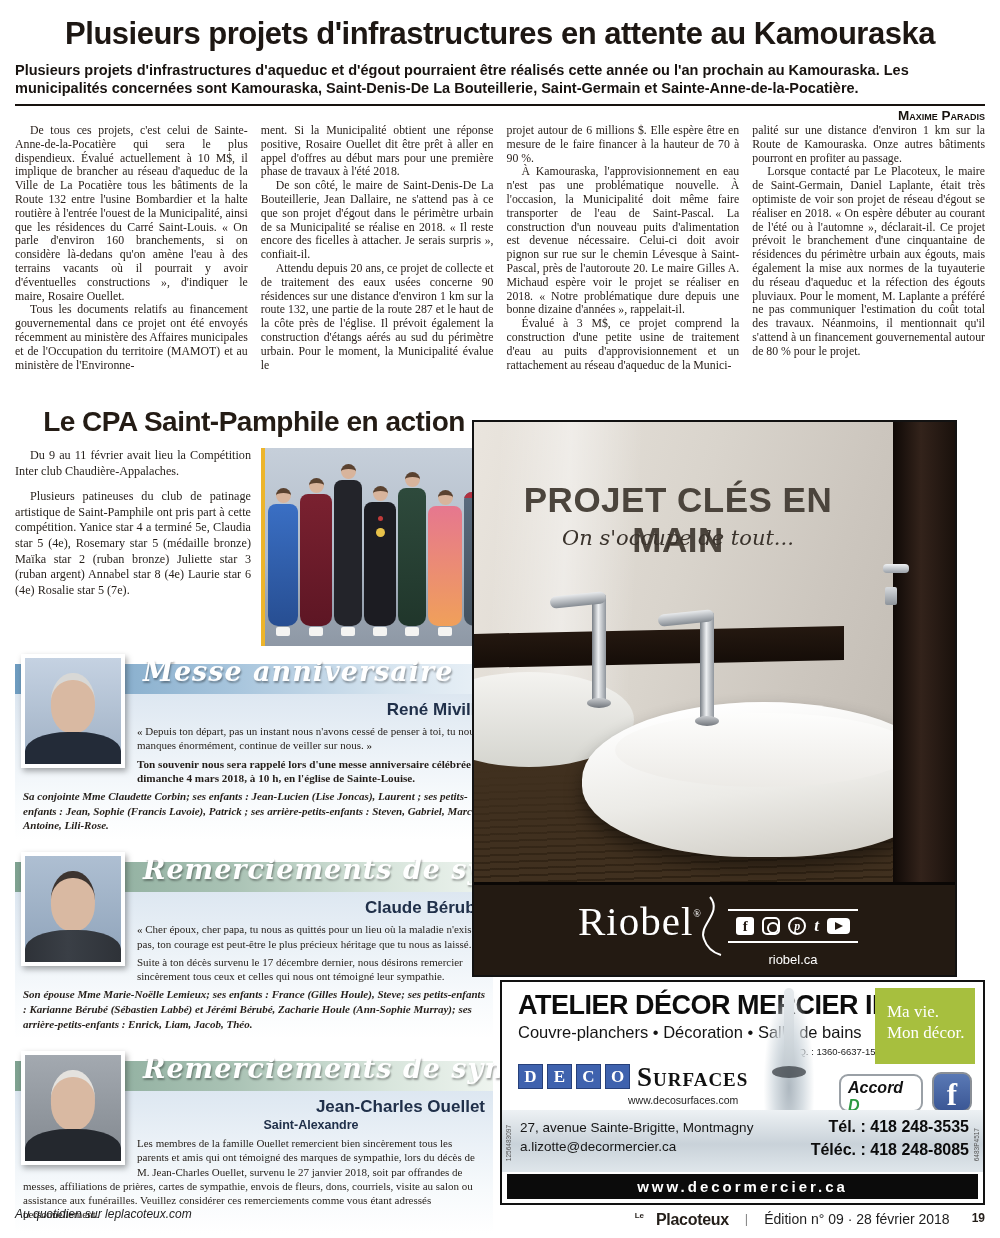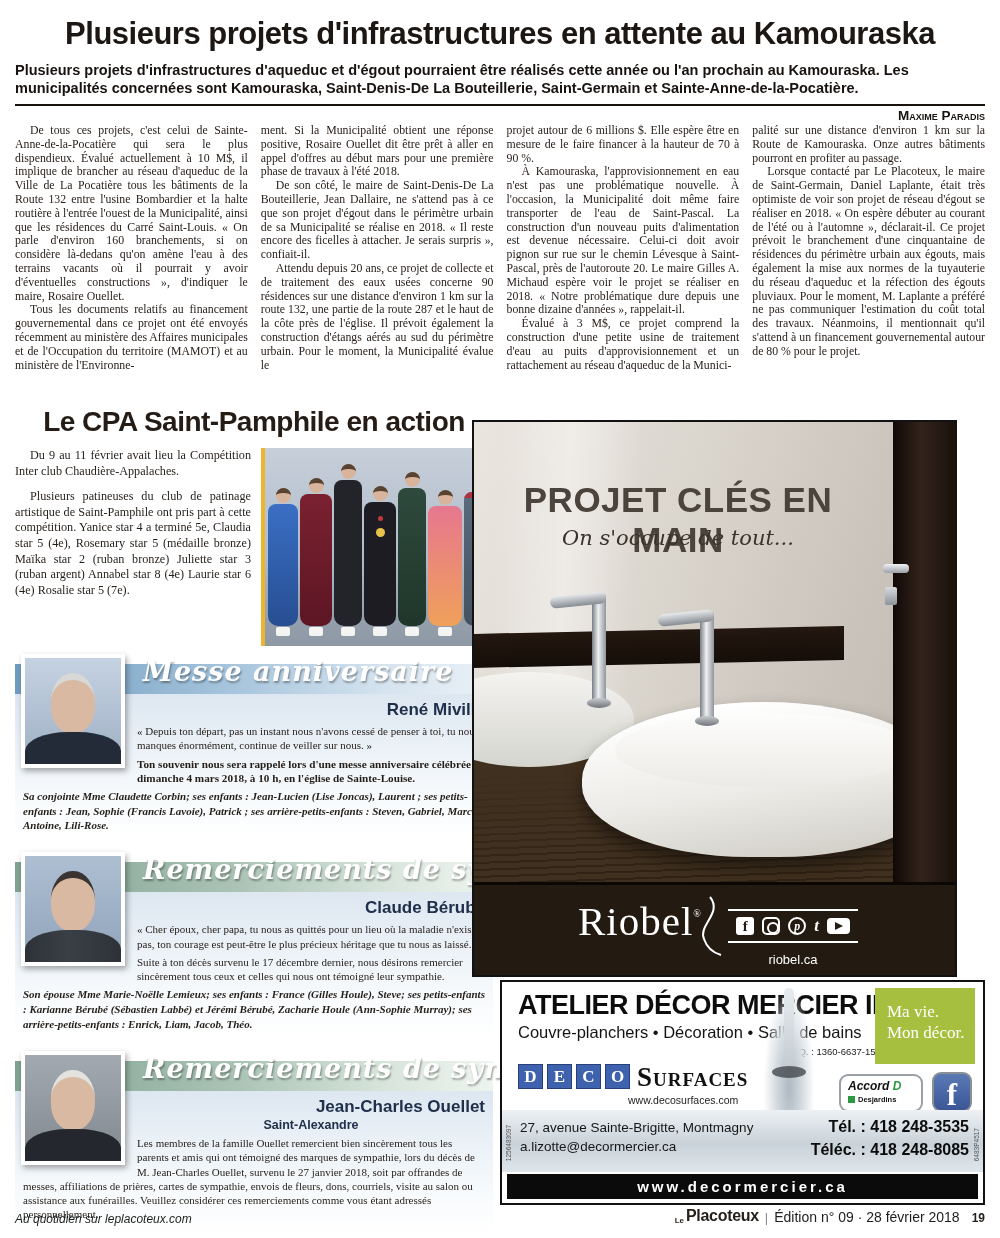--- a/index.html
+++ b/index.html
@@ -191,21 +191,21 @@
   .d-drop::before { content:""; position:absolute; left:20px; top:0; width:10px; height:80px;
     background:linear-gradient(#e7ebee,#c3ccd2); border-radius:5px; }
   .d-drop::after { content:""; position:absolute; left:8px; top:78px; width:34px; height:12px;
     border-radius:50%; background:#3a3f44; opacity:.75; }
   .d-green { position:absolute; right:8px; top:6px; width:100px; height:76px; background:#a7bf3e;
     color:#fff; font-family:"Liberation Serif", serif; font-size:17px; line-height:1.25;
     padding:13px 0 0 12px; }
   .d-accord { position:absolute; right:60px; top:92px; width:84px; height:38px; background:#fff;
     border:2px solid #9aa0a6; border-radius:9px; padding:3px 7px; }
   .accord-line { font-family:"Liberation Sans", sans-serif; font-style:italic; font-weight:bold;
-    font-size:12px; color:#111; }
+    font-size:16px; color:#111; }
   .accord-line .gd { color:#2c9940; }
   .desj { display:flex; align-items:center; gap:3px; font-family:Liberation Sans, sans-serif;
     font-weight:bold; font-size:7.5px; color:#111; margin-top:2px; }
   .desj::before { content:""; width:7px; height:7px; background:#2c9940; display:inline-block; }
   .d-fb { position:absolute; right:11px; top:90px; width:40px; height:40px;
     background:linear-gradient(#5a79b5,#3b5795); border:2px solid #8a8f96; border-radius:9px;
     color:#fff; font-family:"Liberation Serif", serif; font-weight:bold; font-size:31px;
     text-align:center; line-height:42px; }
   .d-strip { position:absolute; left:0; bottom:31px; width:100%; height:62px;
     background:linear-gradient(180deg,#edf1f4,#c9d2d9 55%,#dfe6eb); }
@@ -218,21 +218,21 @@
     color:#fff; font-family:"Liberation Sans", sans-serif; font-weight:bold; font-size:15px;
     letter-spacing:3px; text-align:center; line-height:25px; }
   .code { position:absolute; bottom:42px; writing-mode:vertical-rl; transform:rotate(180deg);
     font-family:"Liberation Sans", sans-serif; font-size:6.5px; color:#555; }
   .code-l { left:3px; } .code-r { right:3px; }
   
   .footer { position:absolute; left:15px; right:15px; top:1207px;
     display:flex; justify-content:space-between; align-items:baseline;
     font-family:"Liberation Sans", sans-serif; }
   .f-left { font-style:italic; font-size:12px; color:#1d1d1d; }
-  .f-right { display:flex; align-items:flex-end; gap:6px;margin-left:32px; }
+  .f-right { display:flex; align-items:flex-start; gap:16px;margin-left:32px; }
   .f-le { font-size:8px; font-weight:bold; }
   .f-brand { font-weight:bold; font-size:16px; letter-spacing:-0.3px; margin-left:-4px; }
   .f-div { color:#888; font-size:13px; }
   .f-edition { font-size:14px; color:#1d1d1d; }
   .f-page { font-weight:bold; font-size:12px; margin-left:6px; }
 </style>
 </head>
 <body>
 
 <div class="page">

